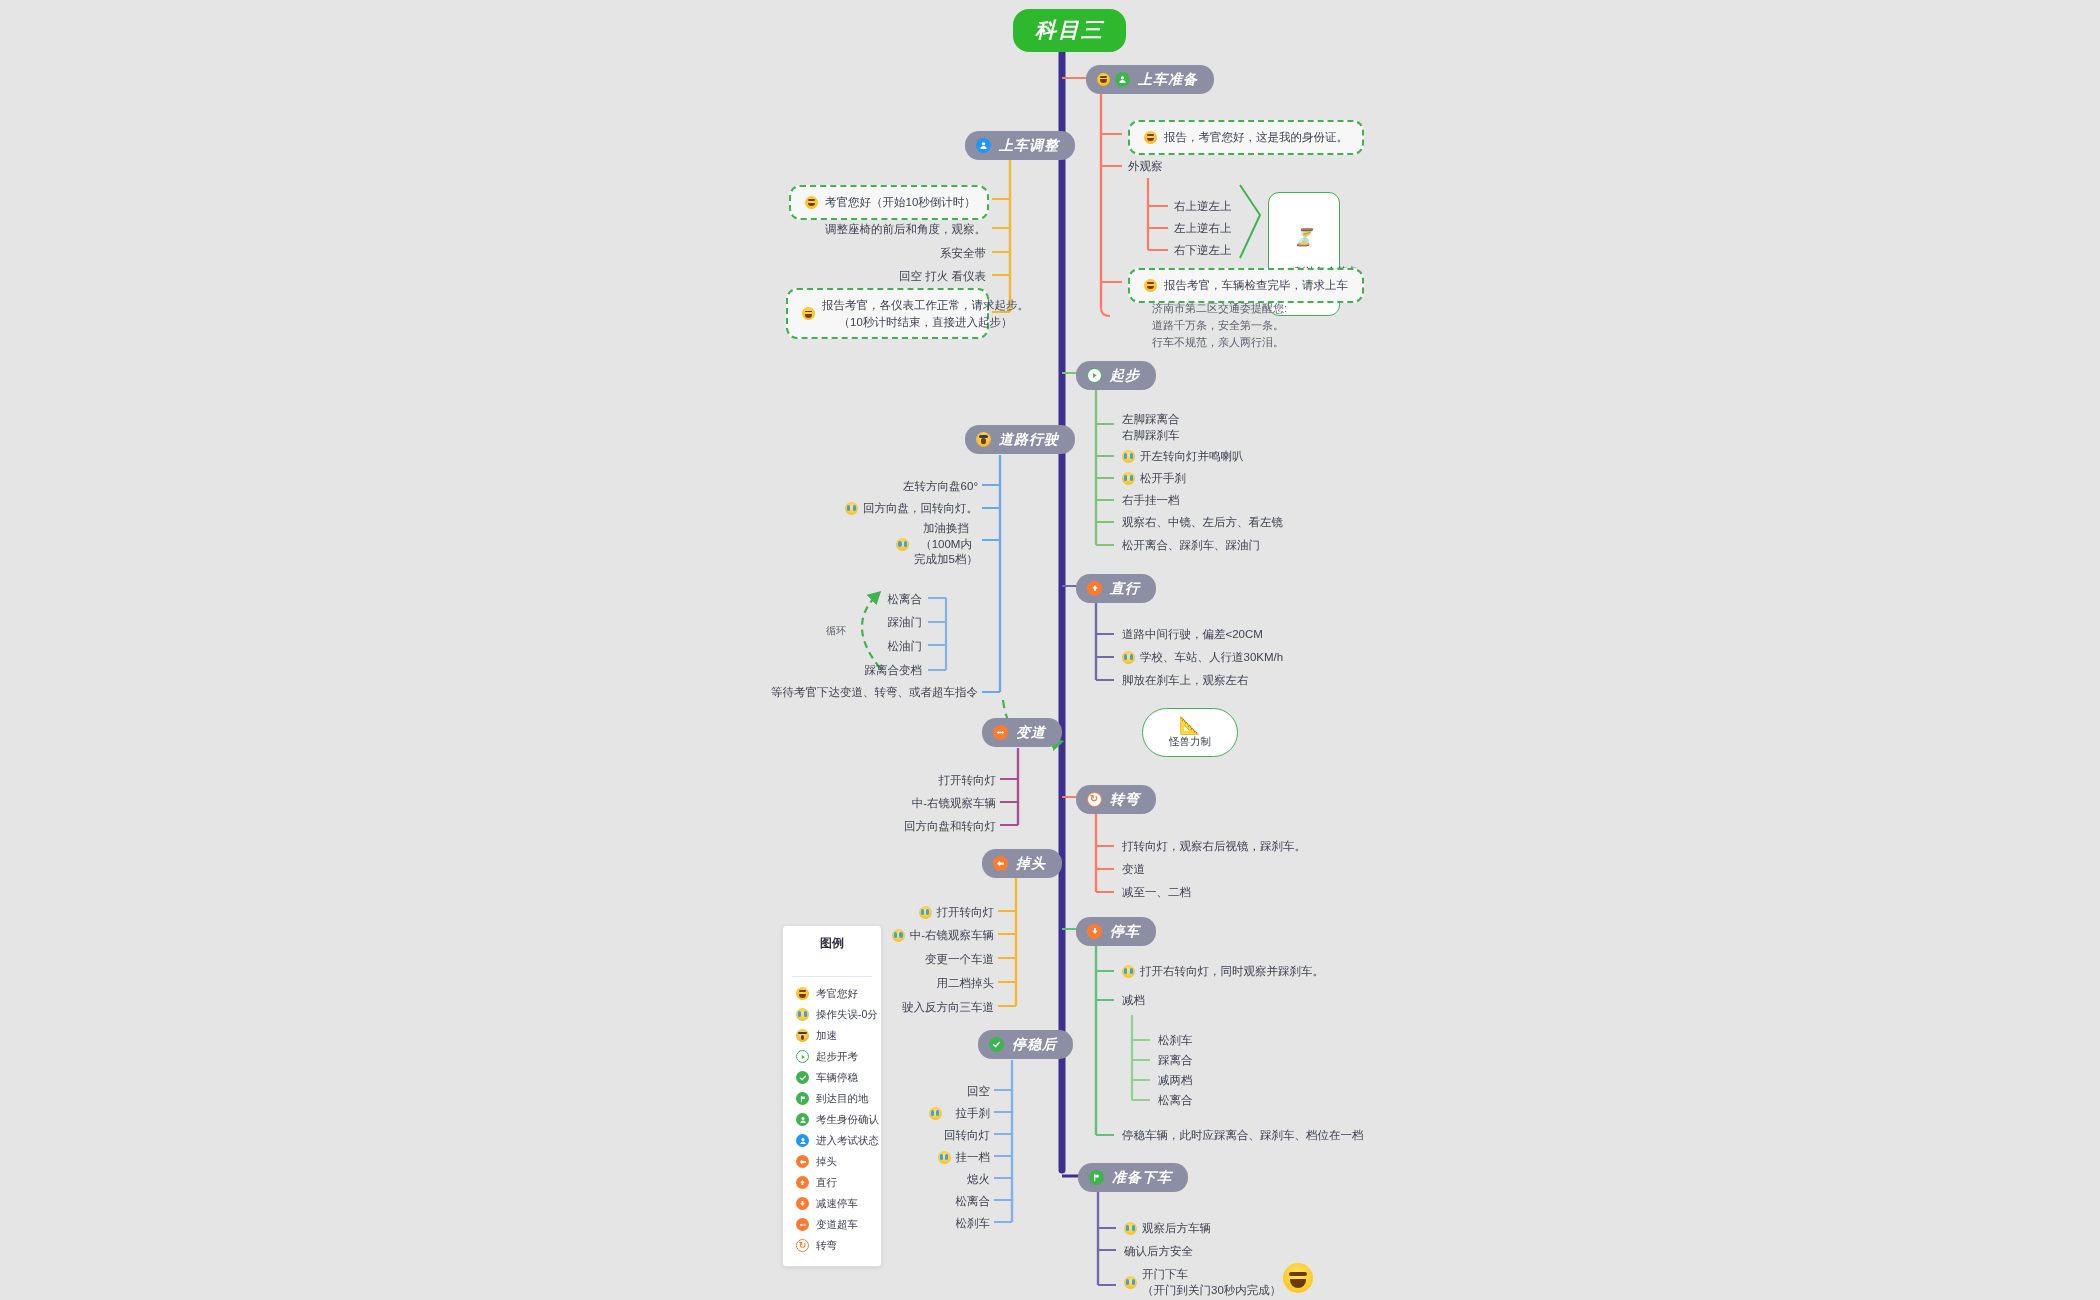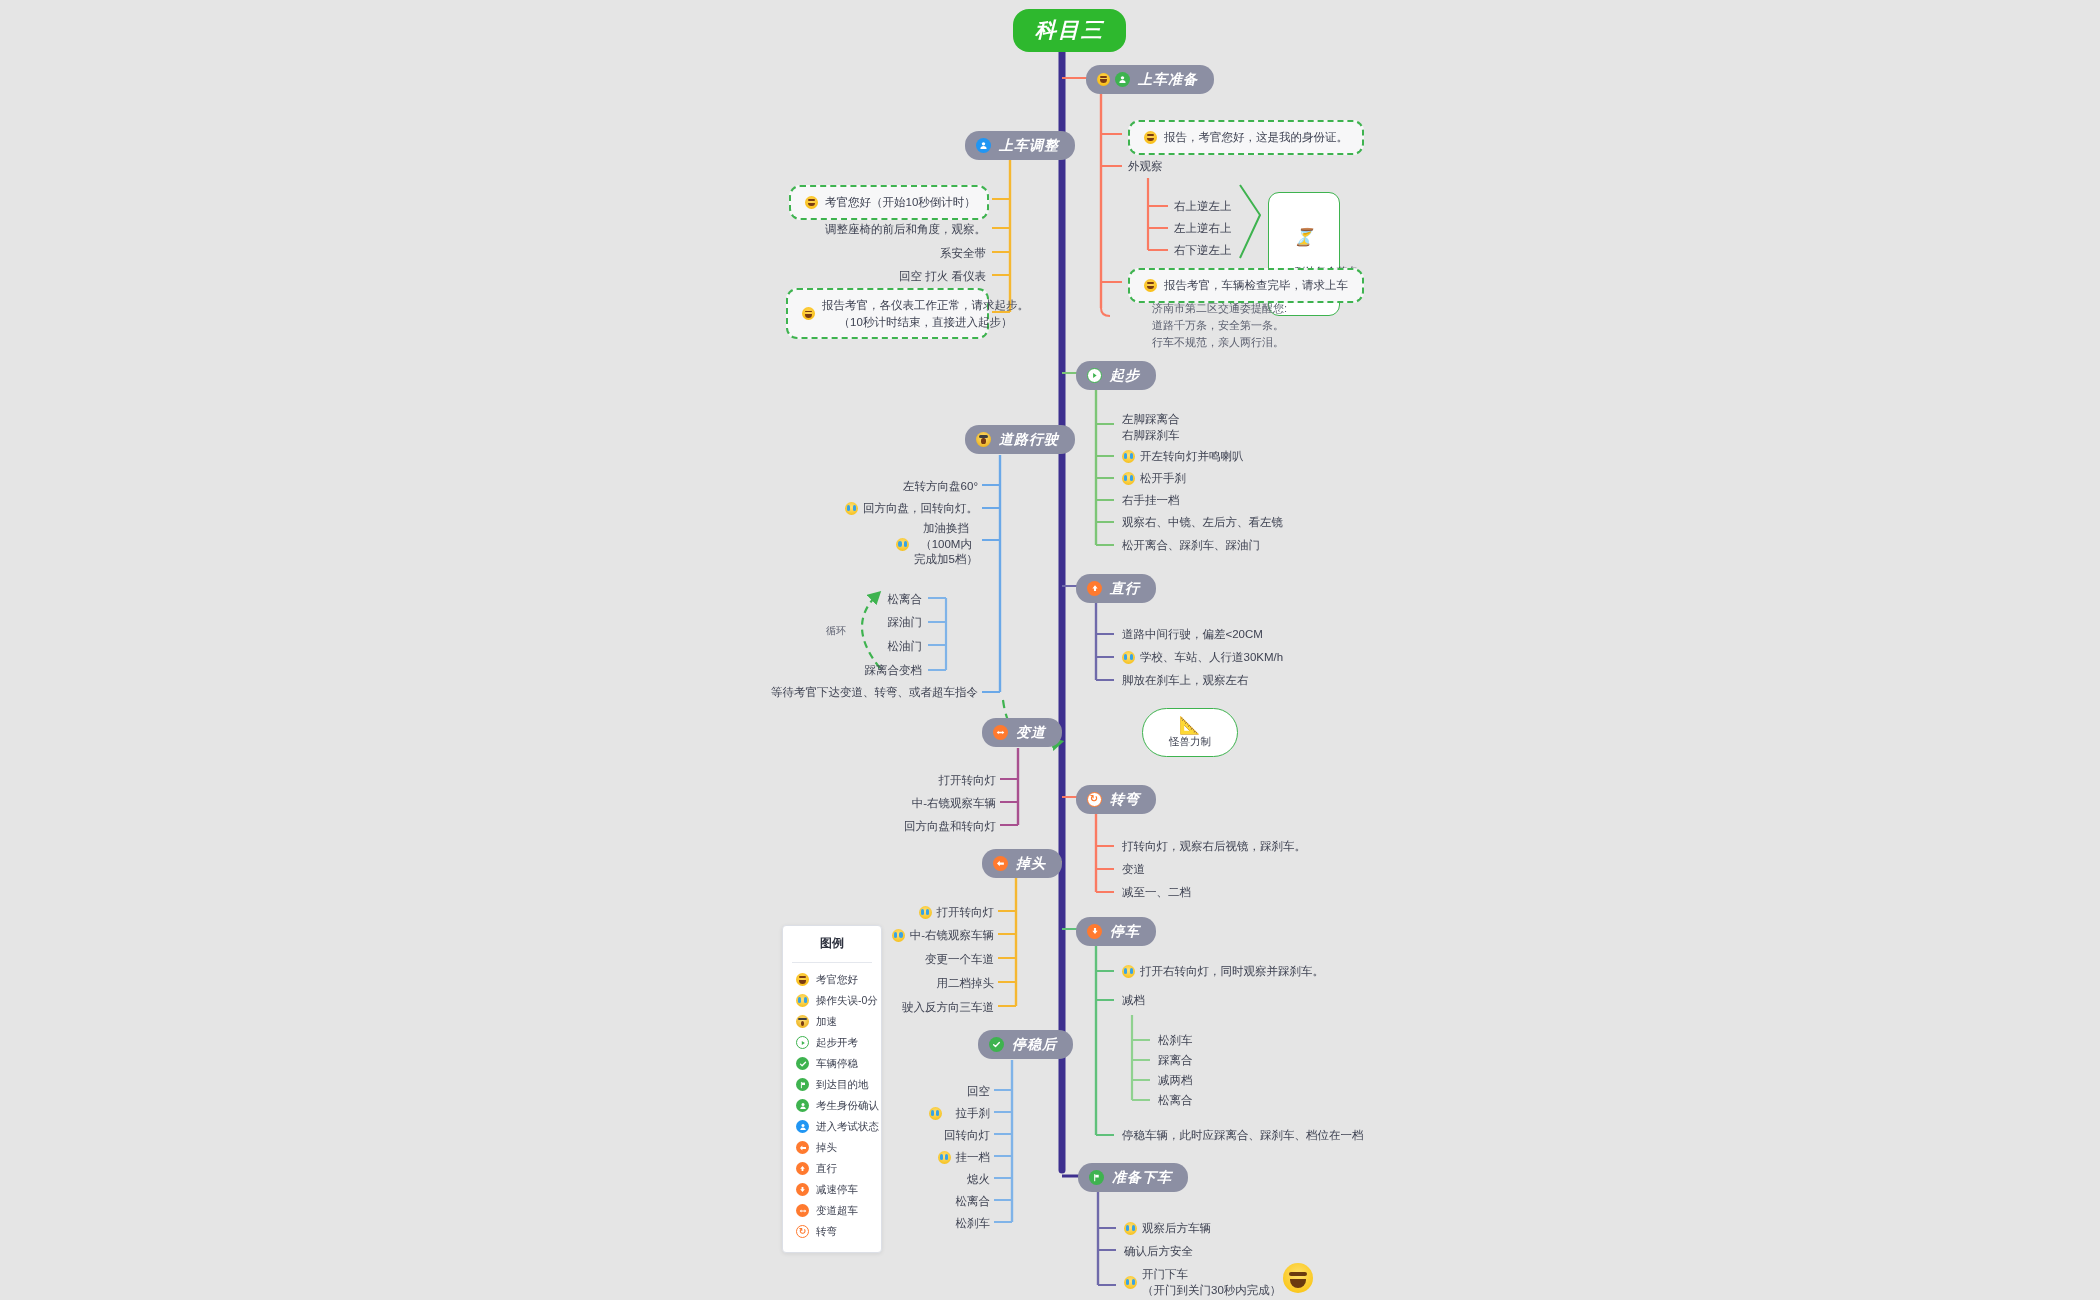--- a/index.html
+++ b/index.html
@@ -171,21 +171,21 @@
     border-radius: 4px;
     box-shadow: 0 1px 4px rgba(0,0,0,.08);
     padding: 9px 0 10px 0;
     width: 100px;
   }
   #legend .lg-title {
     text-align: center;
     font-size: 12px;
     font-weight: bold;
     color: #2f3340;
-    padding-bottom: 10px;
+    padding-bottom: 24px;
     border-bottom: 1px solid #e4e7ed;
     margin: 0 9px 6px 9px;
   }
   #legend .lg-row {
     display: flex; align-items: center; gap: 7px;
     padding: 3.5px 0 3.5px 13px;
     font-size: 10.5px; color: #3e4252;
     white-space: nowrap;
   }
   .smiley-big {

